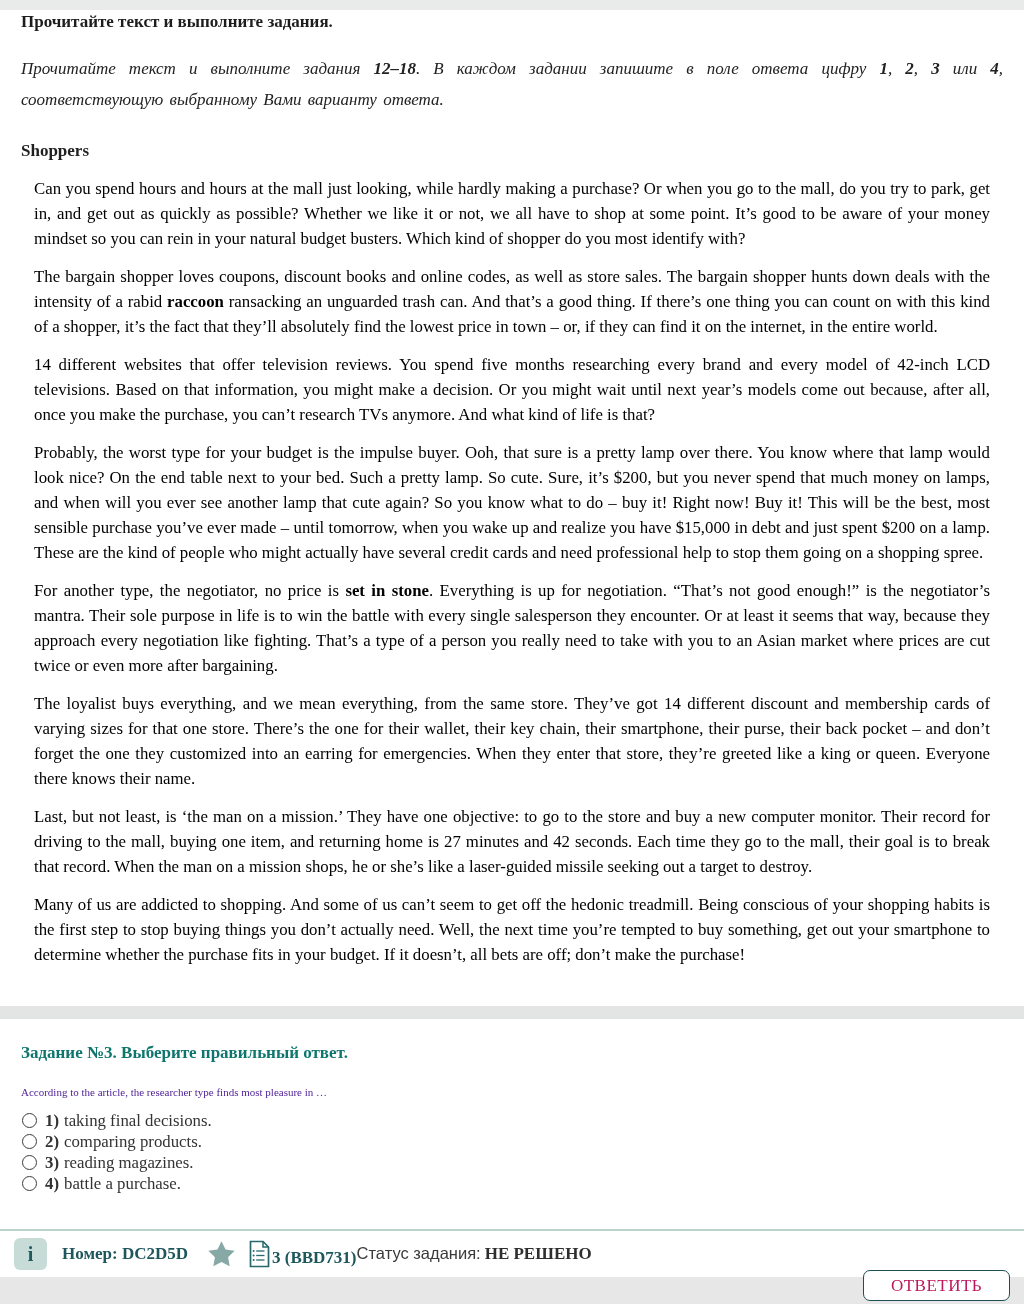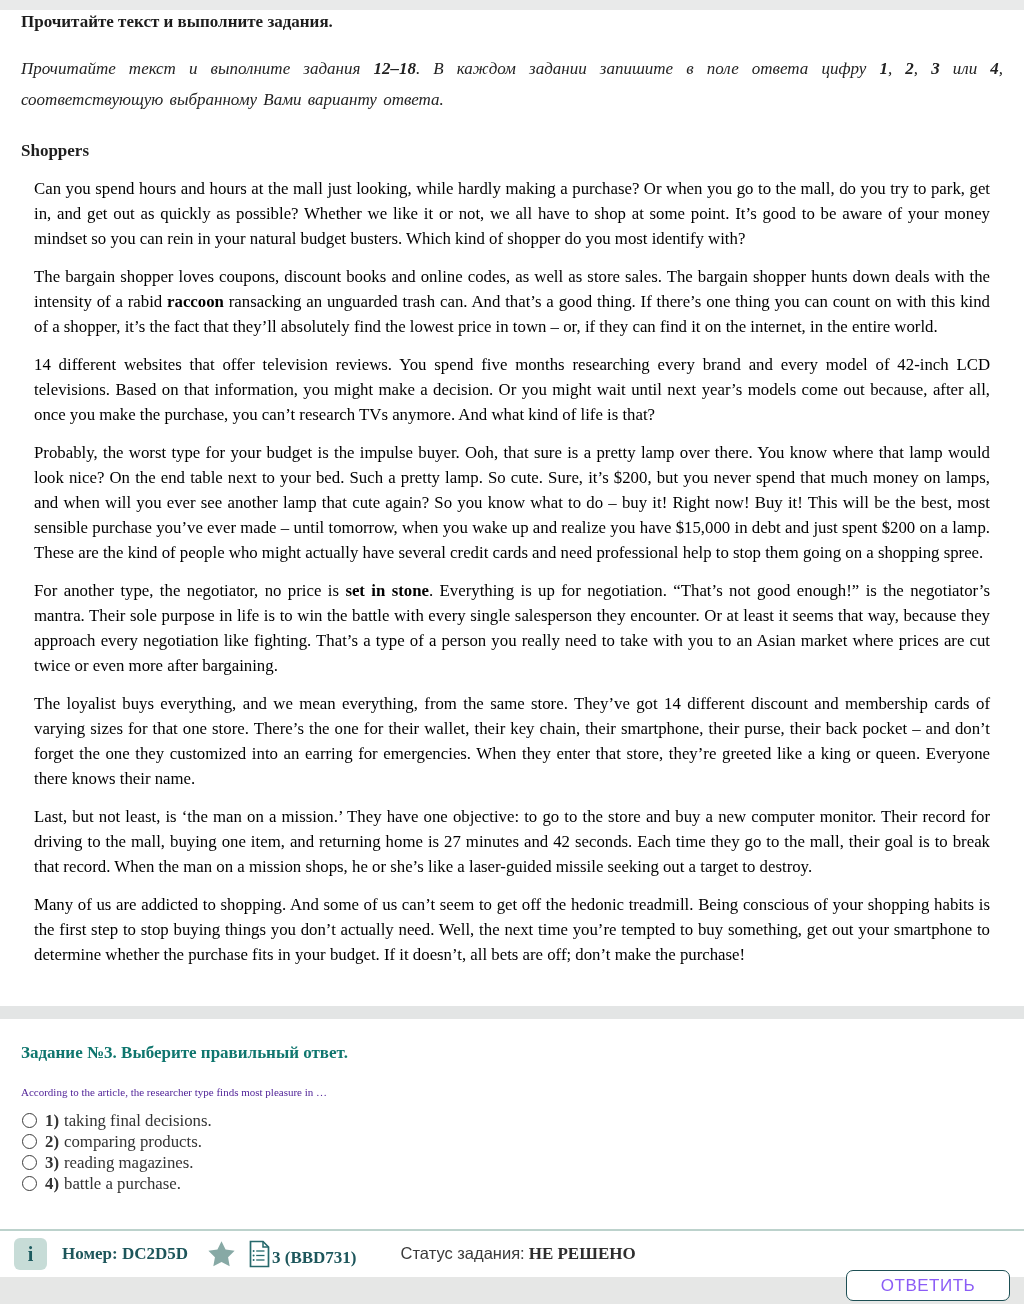--- a/index.html
+++ b/index.html
@@ -74,37 +74,36 @@
     background: #c7dcd7; border-radius: 6px;
     color: #1d5b5f; font-weight: bold; font-size: 20px;
     display: flex; align-items: center; justify-content: center;
     cursor: pointer;
   }
   .number-text { font-weight: bold; color: #1d565b; margin-left: 15px; text-align: center; }
   .star-wrap { margin-left: 18px; display: flex; align-items: center; cursor: pointer; }
   .doc-group { margin-left: 0; display: flex; align-items: flex-end; cursor: pointer; padding-left: 12px; }
   .doc-count { font-weight: bold; color: #1d565b; margin-left: 2px; }
   .status {
-    margin-left: 44px;
     font-family: "Liberation Sans", sans-serif;
     font-size: 16.5px; color: #3a3a3a; text-align: center;
   }
   .status-value {
     font-family: "Liberation Serif", serif;
     font-size: 17px; font-weight: bold; color: #2e2e2e;
     margin-left: 4px;
   }
   .bottom-band { height: 27px; background: #e6e7e6; }
   .answer-btn {
     position: absolute; right: 14px; bottom: 3px;
-    width: 164px; height: 31px;
+    width: 147px; height: 31px;
     background: #ffffff;
     border: 1.5px solid #1d4f54; border-radius: 7px;
-    color: #8b5cf6;
-    font-family: Liberation Sans, sans-serif;
+    color: #be185d;
+    font-family: Liberation Serif, serif;
     font-size: 17px; letter-spacing: 0.5px;
     display: flex; align-items: center; justify-content: center;
     cursor: pointer;
   }
 </style>
 </head>
 <body>
 
 <div class="top-strip"></div>
 

